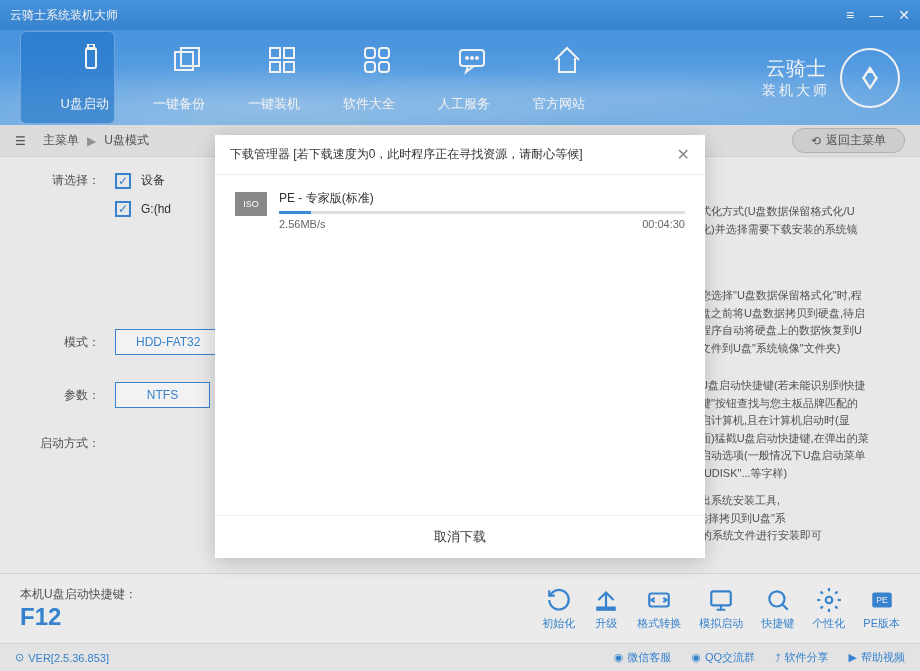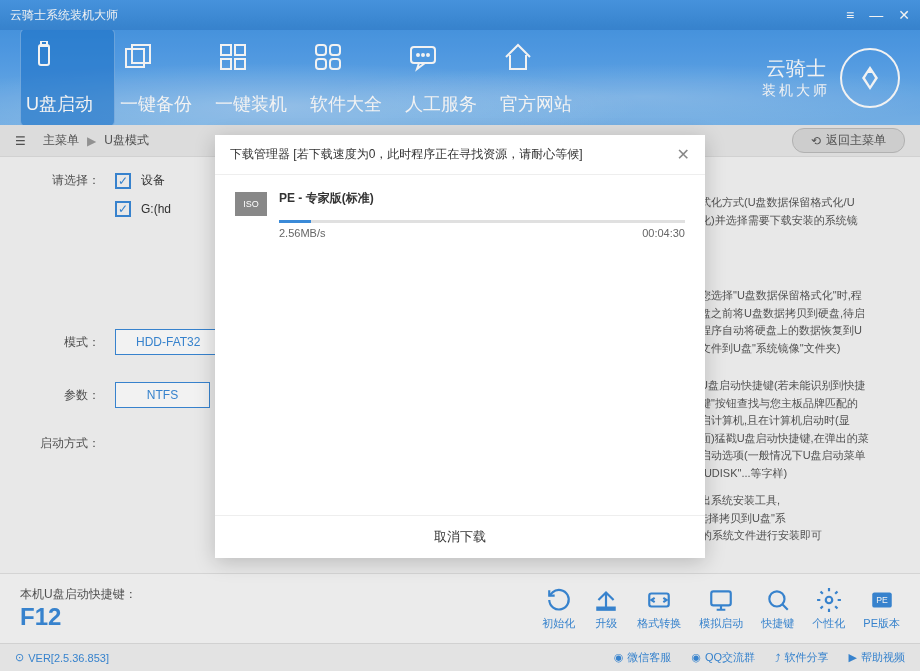--- a/index.html
+++ b/index.html
@@ -6,21 +6,21 @@
 body { width: 920px; height: 671px; background: #f5f5f5; overflow: hidden; position: relative; }
 
 .titlebar { height: 30px; background: linear-gradient(to bottom, #4a9ae8, #3a8ad8); color: white; display: flex; align-items: center; padding: 0 10px; font-size: 12px; }
 .titlebar-title { flex: 1; }
 .titlebar-controls { display: flex; gap: 15px; }
 .titlebar-btn { cursor: pointer; font-size: 14px; }
 
 .header { height: 95px; background: linear-gradient(to bottom, #4a9ae8 0%, #5aa5ee 40%, #7ab8f0 100%); display: flex; align-items: center; padding: 0 20px; position: relative; overflow: hidden; }
 .header::before { content: ''; position: absolute; inset: 0; background: radial-gradient(ellipse at 30% 80%, rgba(255,255,255,0.3) 0%, transparent 40%), radial-gradient(ellipse at 70% 70%, rgba(255,255,255,0.2) 0%, transparent 35%); }
 .nav-items { display: flex; gap: 0; z-index: 1; }
-.nav-item { width: 95px; display: flex; flex-direction: column; align-items: flex-start; justify-content: center; gap: 17px; color: white; font-size: 18px; padding: 10px 5px; cursor: pointer; border-radius: 6px; }
+.nav-item { width: 95px; display: flex; flex-direction: column; align-items: flex-end; justify-content: center; gap: 17px; color: white; font-size: 13px; padding: 10px 5px; cursor: pointer; border-radius: 6px; }
 .nav-item.active { background: rgba(30,120,210,0.6); border: 1px solid rgba(255,255,255,0.3); }
 .nav-icon { width: 36px; height: 36px; display: flex; align-items: center; justify-content: center; }
 .brand { margin-left: auto; display: flex; align-items: center; gap: 10px; z-index: 1; }
 .brand-text { color: white; font-size: 20px; display: flex; flex-direction: column; align-items: center; }
 .brand-sub { font-size: 14px; letter-spacing: 3px; }
 .brand-logo { width: 60px; height: 60px; border: 2px solid white; border-radius: 50%; display: flex; align-items: center; justify-content: center; }
 
 .breadcrumb-bar { height: 32px; background: #e8e8e8; display: flex; align-items: center; padding: 0 15px; font-size: 12px; color: #555; border-bottom: 1px solid #ddd; }
 .breadcrumb-icon { width: 20px; margin-right: 8px; }
 .breadcrumb-sep { margin: 0 8px; color: #999; }
@@ -46,21 +46,21 @@
 .status-item { display: flex; align-items: center; gap: 4px; cursor: pointer; }
 
 .modal-overlay { position: absolute; inset: 0; background: rgba(0,0,0,0.05); display: flex; align-items: flex-start; justify-content: center; padding-top: 135px; z-index: 100; }
 .modal { width: 490px; background: white; box-shadow: 0 4px 20px rgba(0,0,0,0.2); }
 .modal-header { padding: 10px 15px; display: flex; align-items: center; font-size: 12px; color: #333; border-bottom: 1px solid #eee; }
 .modal-close { margin-left: auto; cursor: pointer; font-size: 16px; color: #888; }
 .modal-body { padding: 15px 20px; min-height: 340px; }
 .download-item { display: flex; gap: 12px; }
 .dl-icon { width: 32px; height: 24px; background: #888; color: white; font-size: 9px; display: flex; align-items: center; justify-content: center; margin-top: 2px; }
 .dl-info { flex: 1; }
-.dl-title { font-size: 12px; color: #333; margin-bottom: 13px; font-weight: bold; }
+.dl-title { font-size: 12px; color: #333; margin-bottom: 4px; }
 .dl-progress { height: 3px; background: #e0e0e0; margin-bottom: 4px; }
 .dl-progress-bar { height: 100%; background: #3a8ad8; width: 8%; }
 .dl-stats { display: flex; justify-content: space-between; font-size: 11px; color: #666; }
 .modal-footer { padding: 12px; text-align: center; border-top: 1px solid #eee; font-size: 13px; color: #333; cursor: pointer; }
 </style>
 </head>
 <body>
 
 <div class="titlebar">
   <span class="titlebar-title">云骑士系统装机大师</span>
@@ -164,21 +164,21 @@
     <span class="form-label">请选择：</span>
     <div class="checkbox">✓</div>
     <span>设备</span>
   </div>
   <div class="form-row">
     <span class="form-label"></span>
     <div class="checkbox">✓</div>
     <span>G:(hd</span>
   </div>
 
-  <div class="right-text" style="top:37px">
+  <div class="right-text" style="top:46px">
     <span>式化方式(U盘数据保留格式化/U</span><br><span>化)并选择需要下载安装的系统镜</span>
   </div>
   <div class="right-text" style="top:130px">
     <span>您选择"U盘数据保留格式化"时,程</span><br><span>盘之前将U盘数据拷贝到硬盘,待启</span><br><span>程序自动将硬盘上的数据恢复到U</span><br><span>文件到U盘"系统镜像"文件夹)</span>
   </div>
   <div class="right-text" style="top:220px">
     <span>U盘启动快捷键(若未能识别到快捷</span><br><span>键"按钮查找与您主板品牌匹配的</span><br><span>启计算机,且在计算机启动时(显</span><br><span>面)猛戳U盘启动快捷键,在弹出的菜</span><br><span>启动选项(一般情况下U盘启动菜单</span><br><span>"UDISK"...等字样)</span>
   </div>
   <div class="right-text" style="top:335px;width:280px">
     <span>系统后,会自动弹出系统安装工具,</span><br><span>装工具操作说明选择拷贝到U盘"系</span><br><span>统镜像"文件夹中的系统文件进行安装即可</span>

